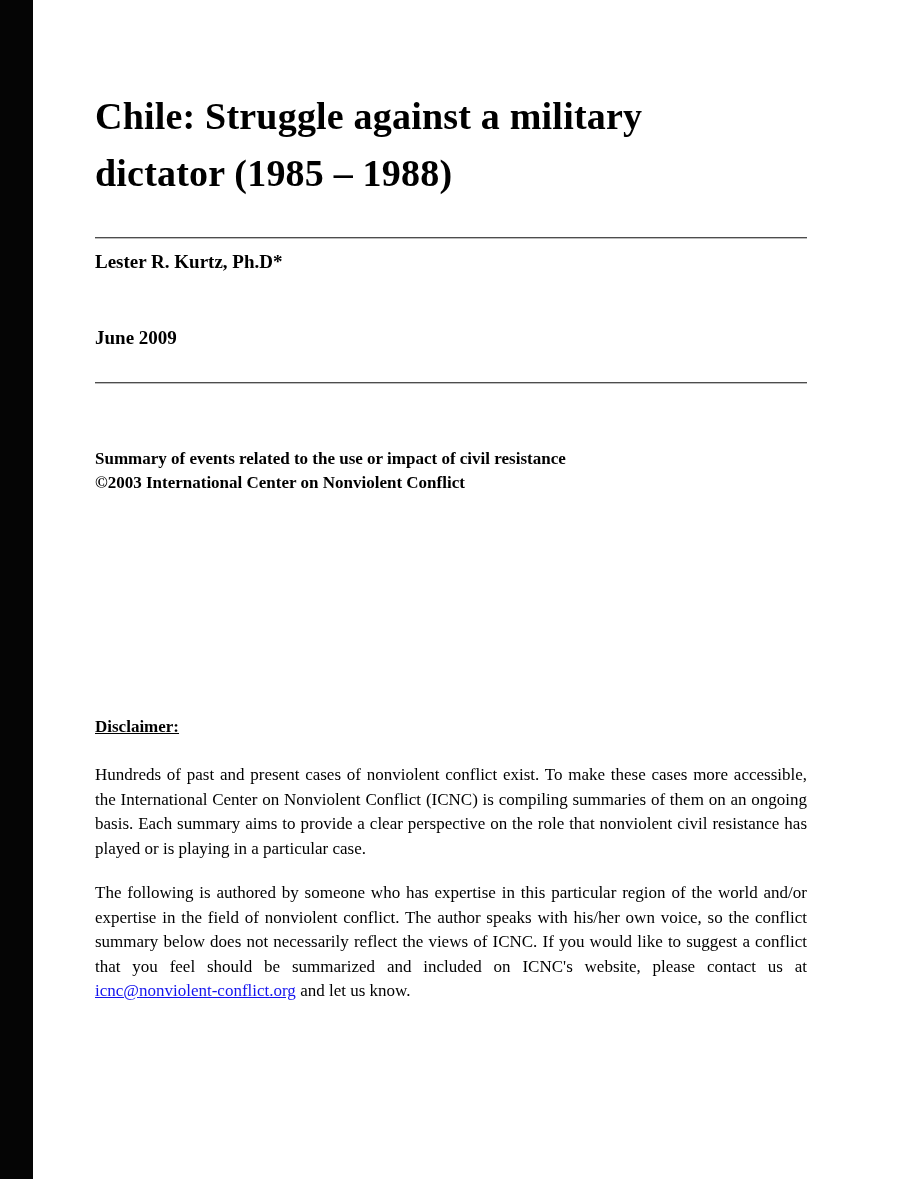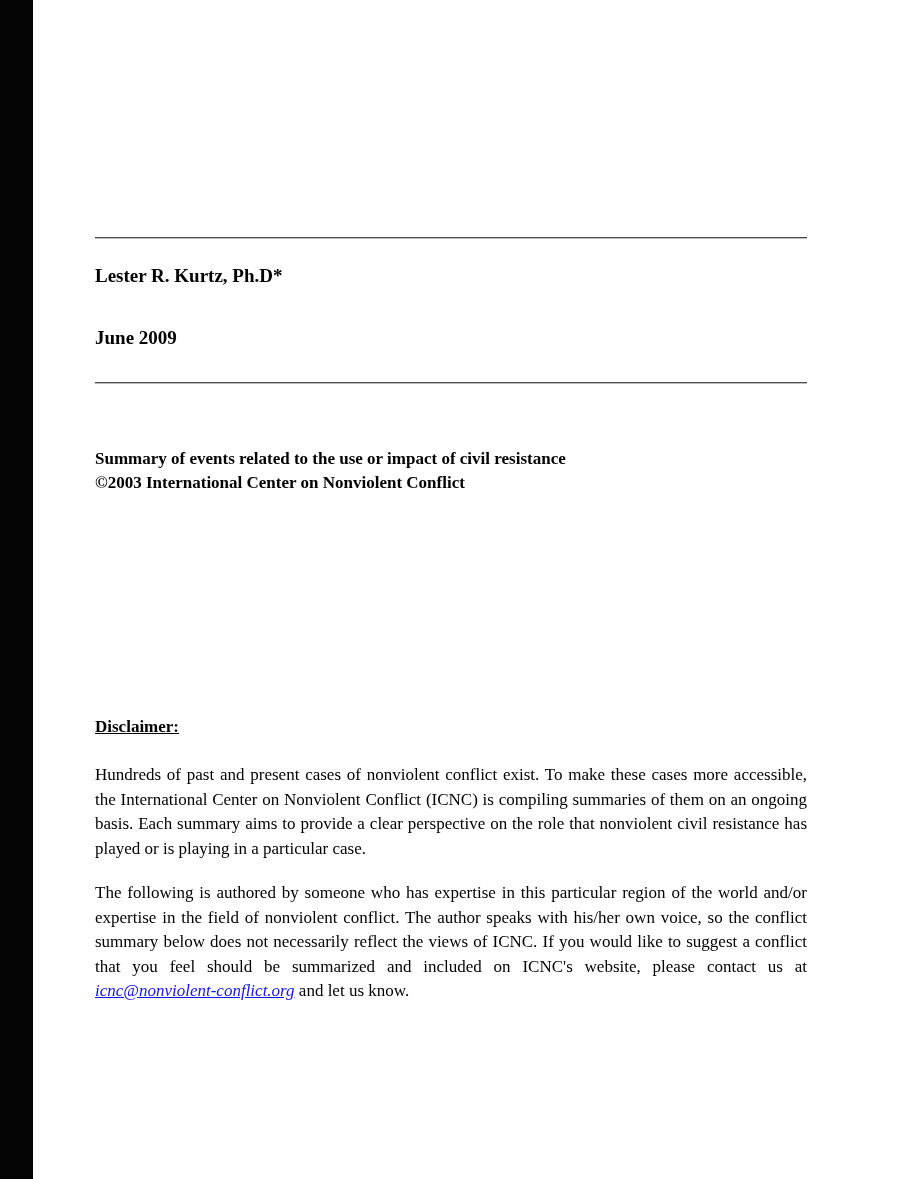--- a/index.html
+++ b/index.html
@@ -29,53 +29,56 @@
     letter-spacing: 0.2px;
     white-space: nowrap;
   }
   .rule {
     position: absolute; left: 95px; width: 712px; height: 2px;
     background: #4d4d4d;
     border-bottom: 1px solid #bcbcbc;
   }
   .rule-1 { top: 237px; }
   .rule-2 { top: 382px; }
-  .author-line { top: 264px; font-size: 19px; font-weight: bold; line-height: 23px; }
+  .author-line { top: 250px; font-size: 19px; font-weight: bold; line-height: 23px; }
   .date-line   { top: 326px; font-size: 19px; font-weight: bold; line-height: 23px; }
   .header-note { top: 404px; font-size: 17px; font-weight: bold; line-height: 23.5px; margin-top: 43px; }
   .disclaimer-heading {
     top: 715px; font-size: 17px; font-weight: bold; line-height: 23px;
   }
   .disclaimer-heading span { text-decoration: underline; }
   .body-para {
     font-size: 17px;
     line-height: 24.5px;
     text-align: justify;
   }
   .para-1 { top: 763px; }
   .para-2 { top: 881px; }
   .email-link {
     color: #1414ee;
     text-decoration: underline;
     cursor: pointer;
-    font-style: italic;
   }
   .footnote {
     top: 1113px;
     font-size: 14.5px;
     line-height: 18px;
   }
 </style>
 </head>
 <body>
 
 <div class="page">
 
   <div class="scan-edge"></div>
 
+  <div class="col doc-title">
+    <div>Chile: Struggle against a military</div>
+    <div>dictator (1985 – 1988)</div>
+  </div>
 
   <div class="rule rule-1"></div>
 
   <div class="col author-line">Lester R. Kurtz, Ph.D*</div>
 
   <div class="col date-line">June 2009</div>
 
   <div class="rule rule-2"></div>
 
   <div class="col header-note">

